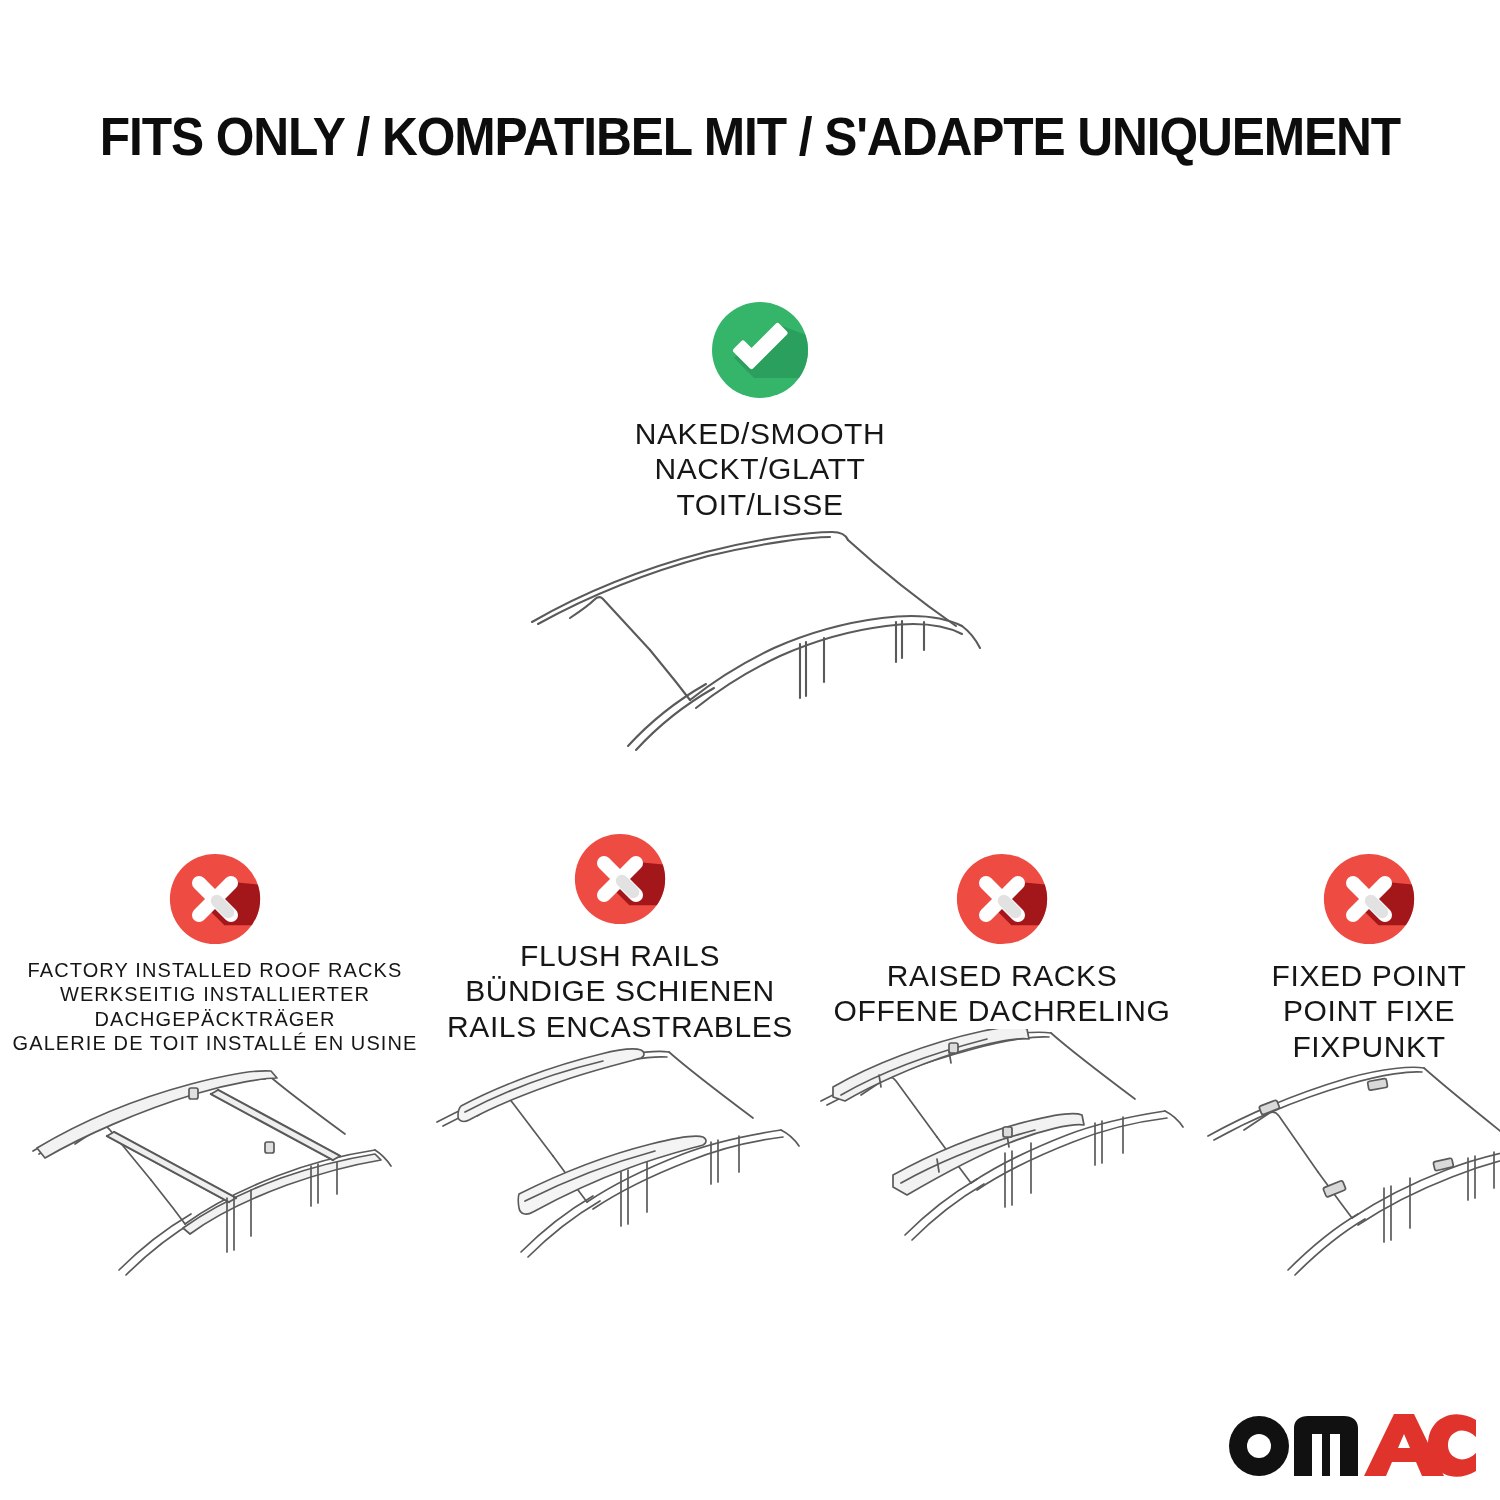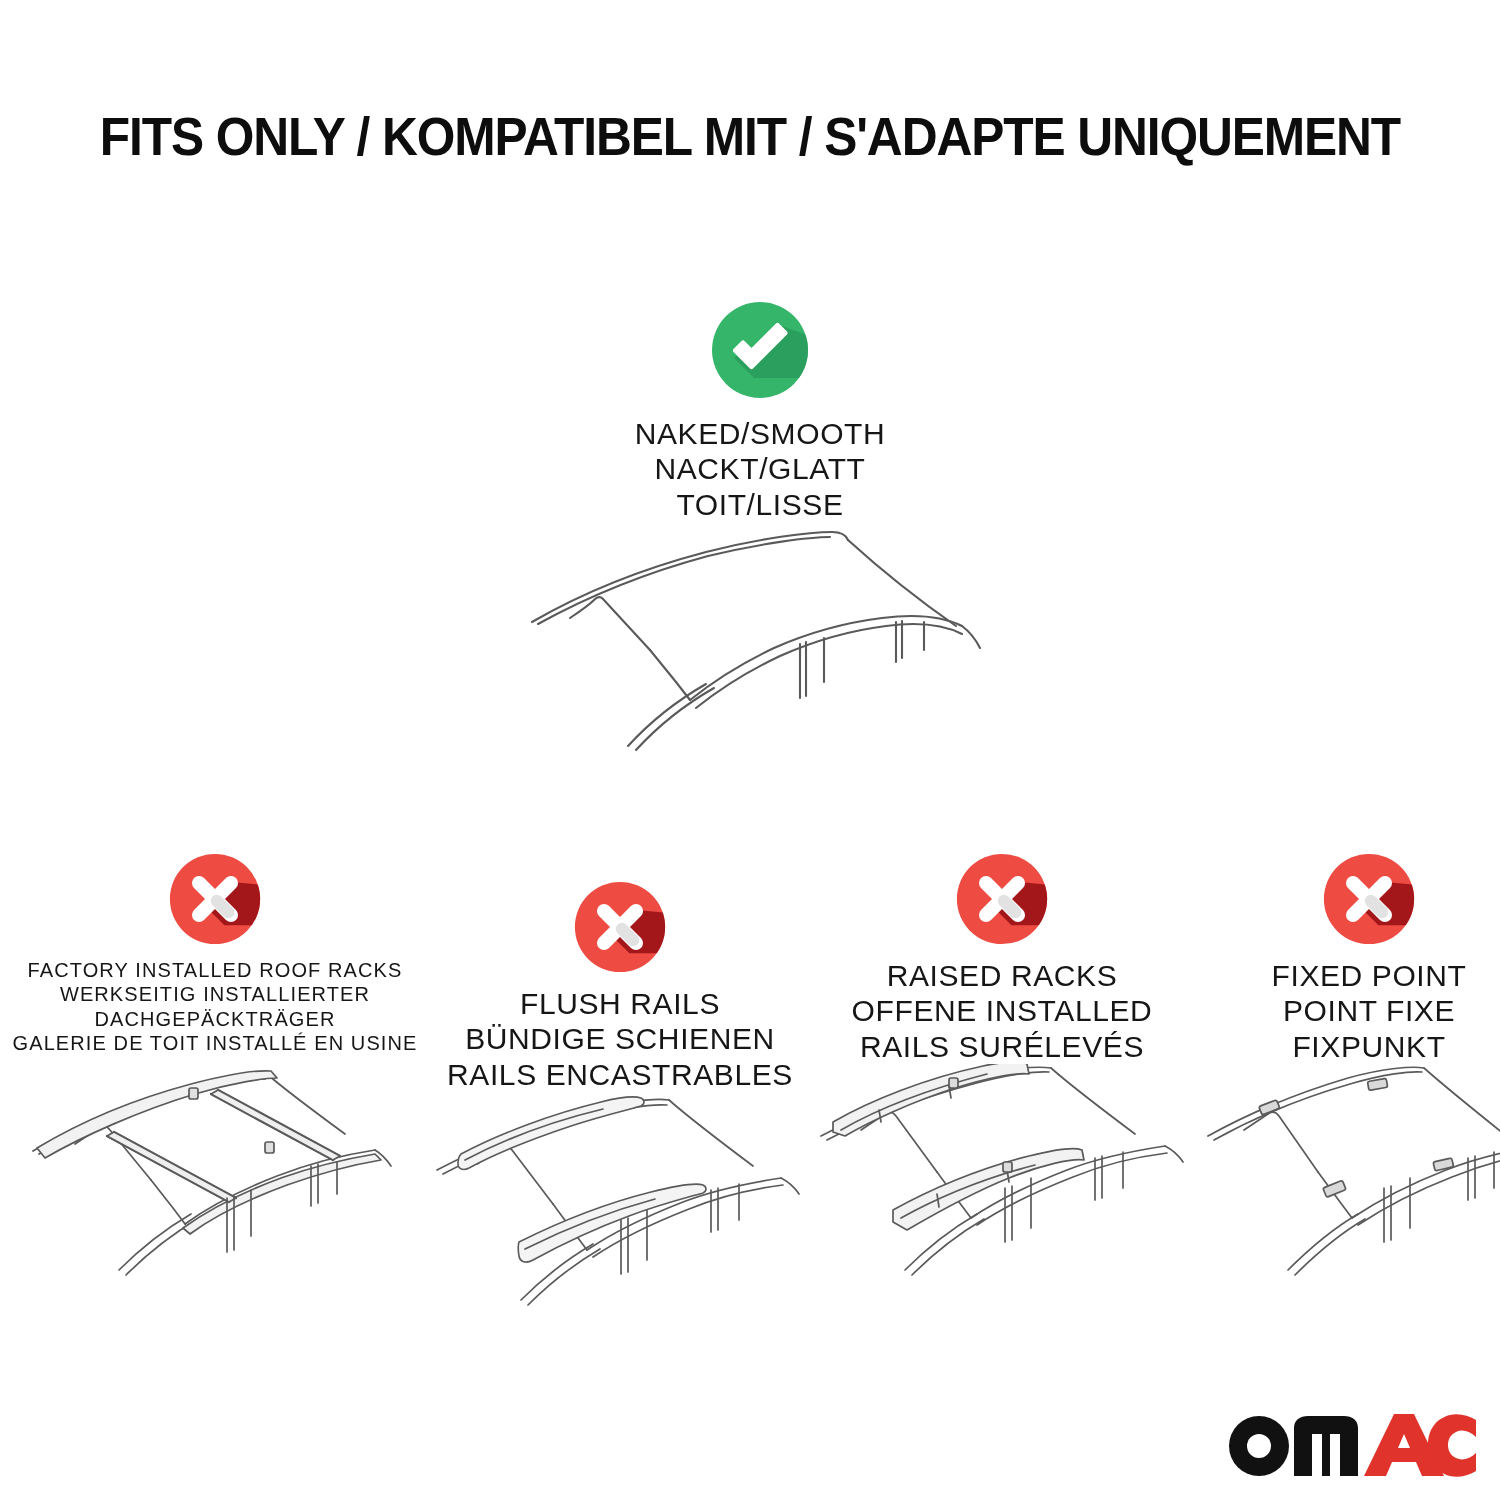--- a/index.html
+++ b/index.html
@@ -156,21 +156,21 @@
       <path d="M290 122 L290 176"></path>
       <path d="M296 120 L296 174"></path>
       <path d="M314 116 L314 160"></path>
       <path d="M386 100 L386 140"></path>
       <path d="M392 99 L392 136"></path>
       <path d="M414 100 L414 128"></path>
       <path d="M452 104 C460 110 466 118 470 126"></path>
     </svg>
   </div>
 
-  <div class="card" style="left:418px;top:880px;width:404px;">
+  <div class="card" style="left:418px;top:832px;width:404px;">
     <svg class="badge" width="94" height="94" viewBox="0 0 100 100">
       <defs>
           <clipPath id="xclip2">
             <circle cx="50" cy="50" r="48"></circle>
           </clipPath>
         </defs>
       <circle cx="50" cy="50" r="48" fill="#EE4B42"></circle>
       <g clip-path="url(#xclip2)">
         <path d="M58 42 L50 50 L41 59 L60 78 L110 78 L110 36 L68 32 Z" fill="#A3171A"></path>
       </g>
@@ -227,22 +227,21 @@
       </g>
       <g stroke-linecap="round" stroke-linejoin="round">
         <path d="M33 33 L67 67" stroke="#ffffff" stroke-width="15"></path>
         <path d="M67 33 L33 67" stroke="#ffffff" stroke-width="15"></path>
         <path d="M52 52 L64 64" stroke="#E2E2E2" stroke-width="13" stroke-linecap="round"></path>
       </g>
     </svg>
 
     <div class="labels" style="margin-top:12px;">
       <span class="ln">RAISED RACKS</span>
-      <span class="ln">OFFENE INSTALLED</span>
-      <span class="ln">RAILS SURÉLEVÉS</span>
+      <span class="ln">OFFENE DACHRELING</span>
     </div>
 
     <svg class="roof" width="390" height="230" viewBox="0 0 390 230" fill="none" stroke="#5a5a5a" stroke-width="1.7" stroke-linecap="round" stroke-linejoin="round">
       <path d="M14 72 C52 52 106 30 164 14 C200 4 230 2 244 4"></path>
       <path d="M20 76 C58 56 110 35 166 20 C202 10 230 7 242 8"></path>
       <path d="M244 4 C262 20 296 46 328 70"></path>
       <path d="M54 66 C66 58 72 54 78 50 C82 47 86 48 89 52 L130 108"></path>
       <path d="M130 108 L152 138 L164 154"></path>
       <path d="M164 154 C188 138 224 120 260 106 C296 92 332 86 358 82"></path>
       <path d="M170 161 C194 145 230 127 266 113 C300 99 336 92 360 89"></path>

